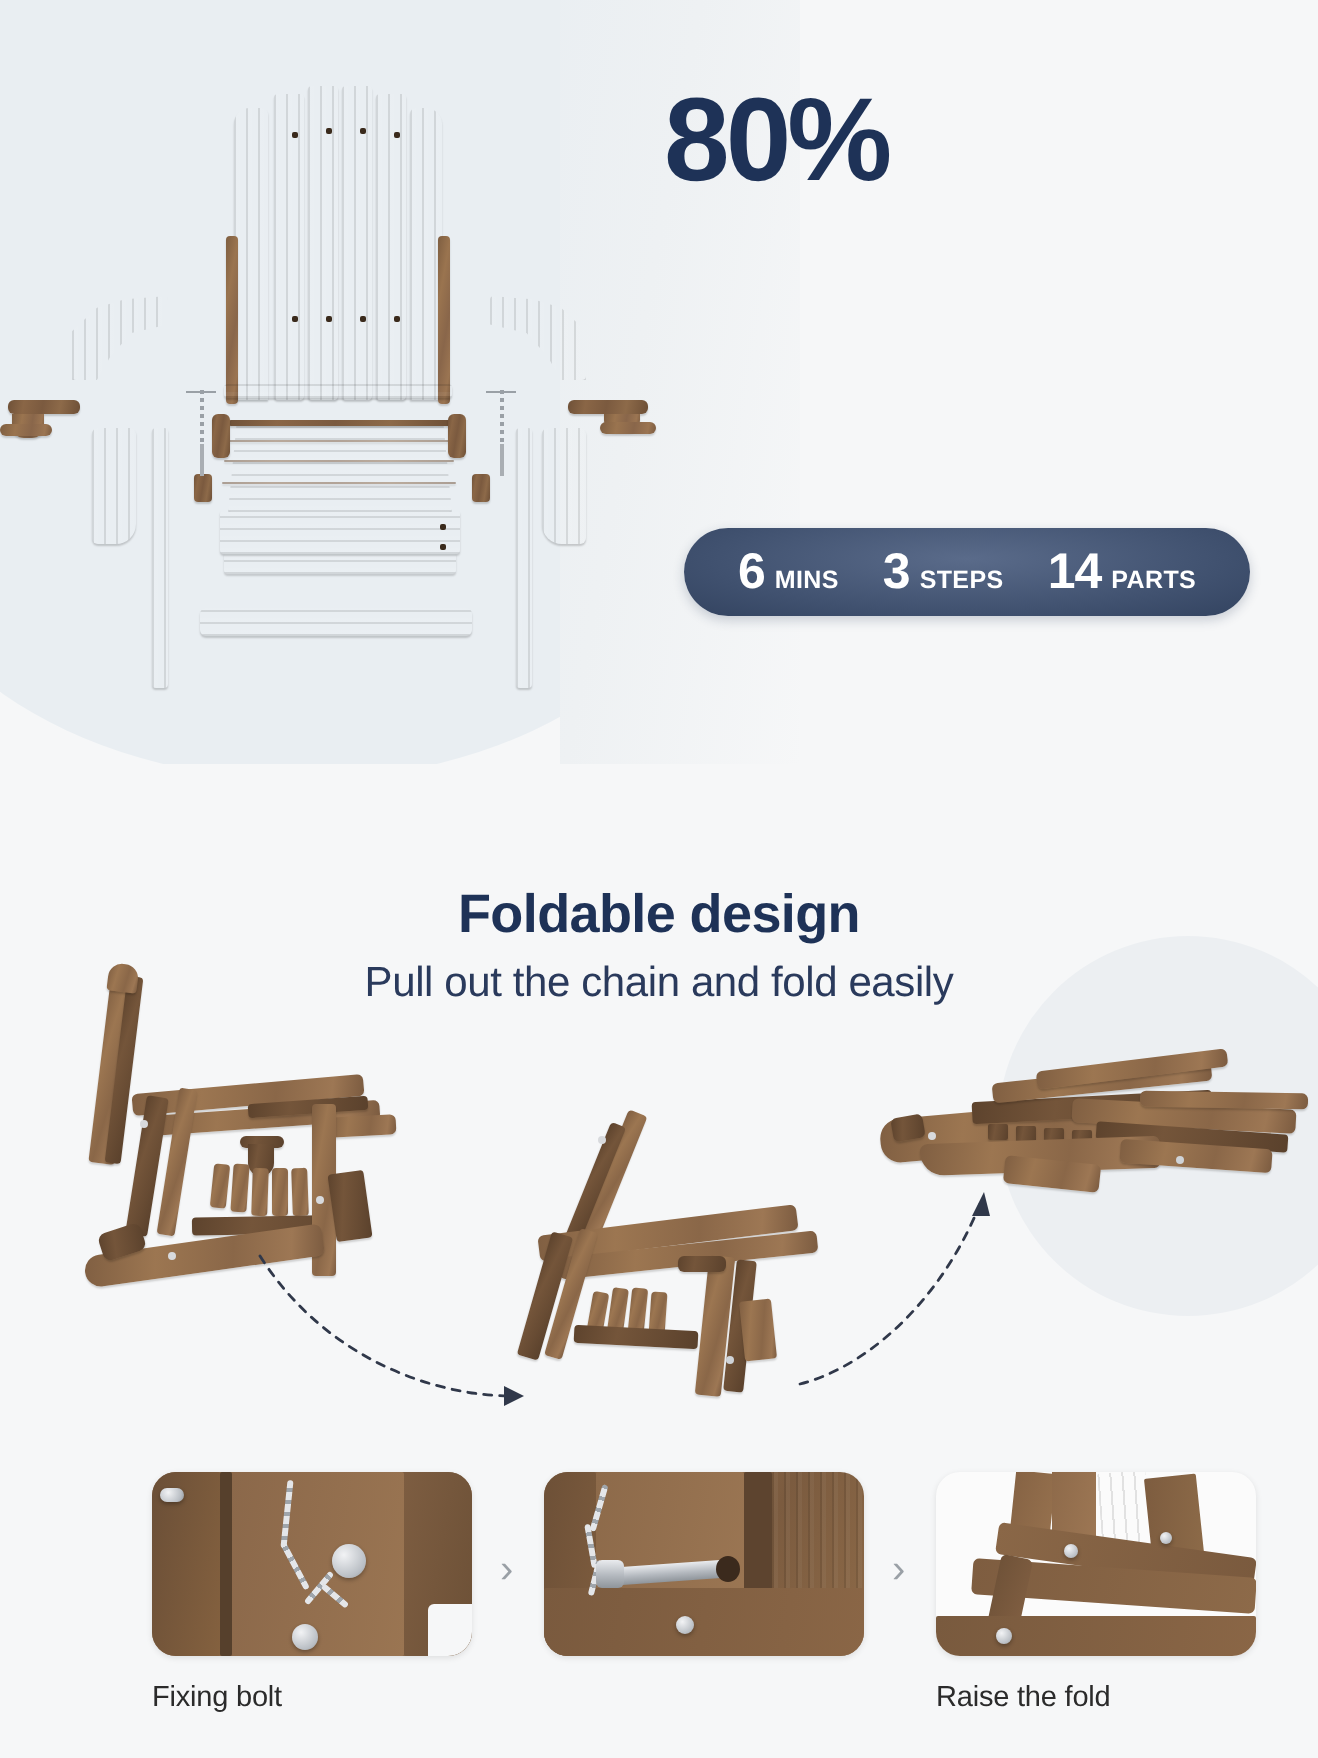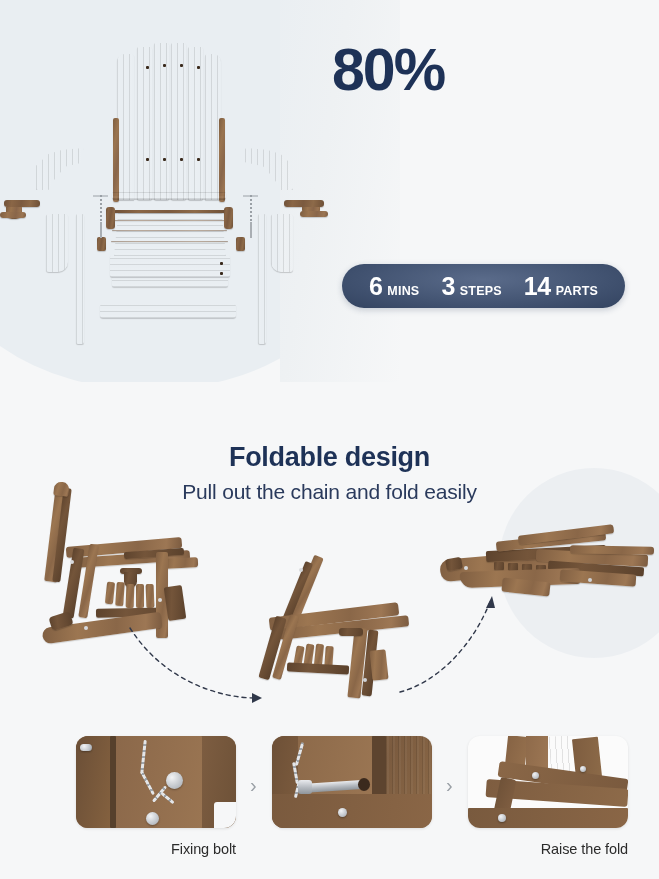--- a/index.html
+++ b/index.html
@@ -86,21 +86,21 @@
   .pc-d { background:linear-gradient(100deg,#5d432d 0%,#74553a 35%,#674b33 70%,#5a412c 100%); }
 
   .arrow-svg { position:absolute; overflow:visible; }
 
   
   #bot-section { position:absolute; left:0; top:722px; width:659px; height:157px; background:#f6f7f8; }
   .thumbwrap { position:absolute; top:14px; width:160px; }
   .thumb { width:160px; height:92px; border-radius:12px; overflow:hidden; position:relative;
            background:linear-gradient(115deg,#7d5d40 0%,#8f6b4a 30%,#7b5b3f 62%,#8d6a48 100%);
            box-shadow:0 1px 3px rgba(0,0,0,.10); }
-  .caption { margin-top:13px; text-align:right; font-size:14.5px; color:#2b2b2b; letter-spacing:-.1px; }
+  .caption { margin-top:13px; text-align:left; font-size:14.5px; color:#2b2b2b; letter-spacing:-.1px; }
   .chev { position:absolute; top:52px; font-size:20px; color:#9aa0a6; font-family:"Liberation Sans", sans-serif; }
 
   .tb-board { position:absolute; border-radius:1px; }
   .tb-chain { position:absolute; width:3px; background:repeating-linear-gradient(0deg,#e4e6e9 0 4px, #9fa5ab 4px 6px); border-radius:2px; }
   .tb-disc { position:absolute; border-radius:50%; background:radial-gradient(circle at 35% 32%,#f2f3f5,#b9bec4 70%,#8d9399); box-shadow:0 1px 2px rgba(0,0,0,.3); }
   .tb-rod { position:absolute; border-radius:2px; background:linear-gradient(180deg,#e9ebee,#b4b9bf 55%,#8f959b); }
   .tb-hole { position:absolute; border-radius:50%; background:#3b2a1d; }
 </style>
 </head>
 <body>

